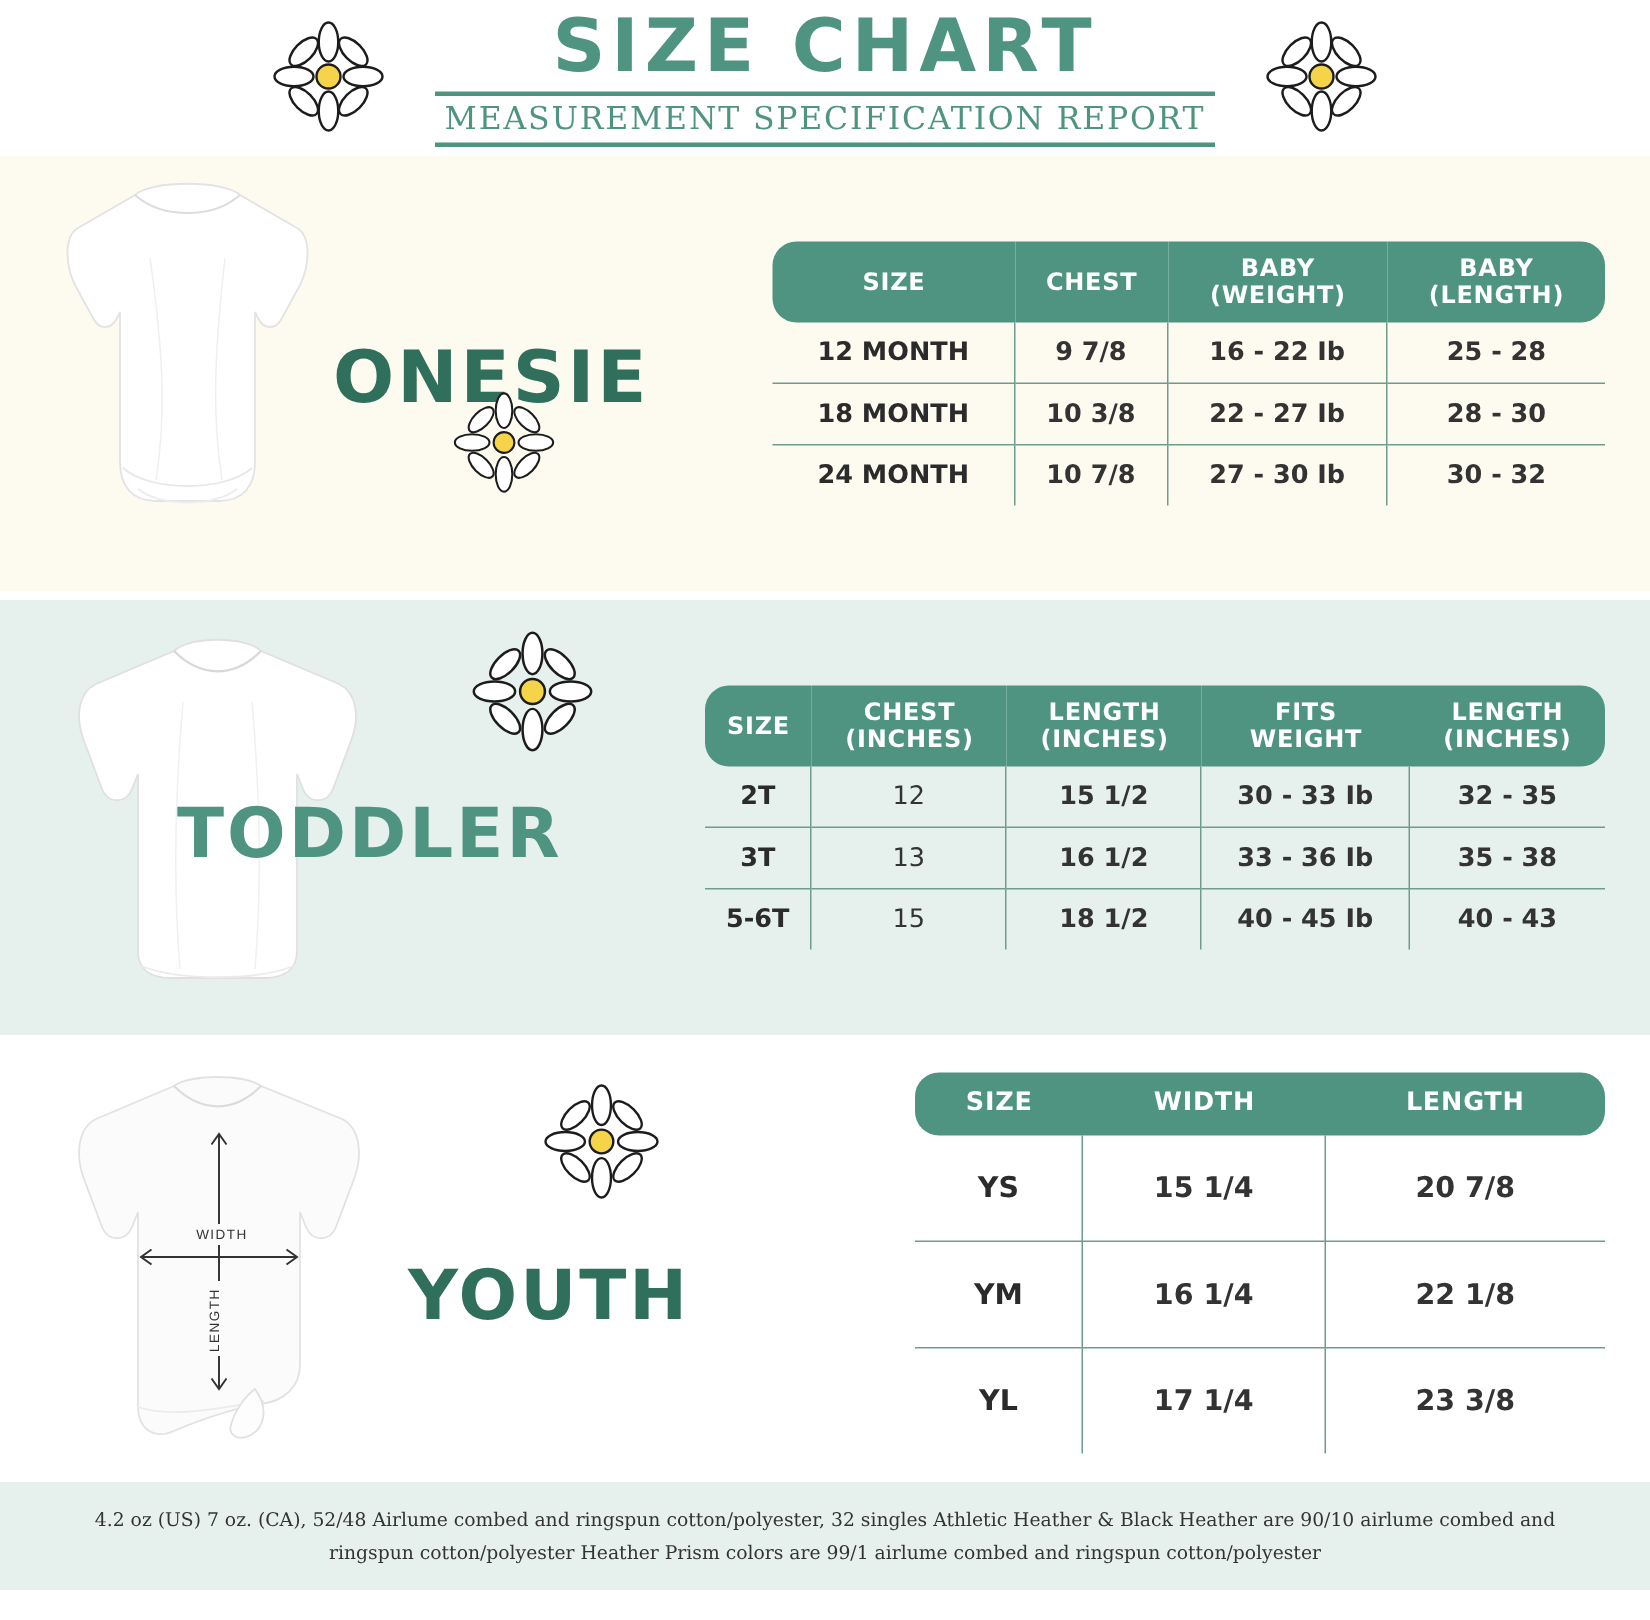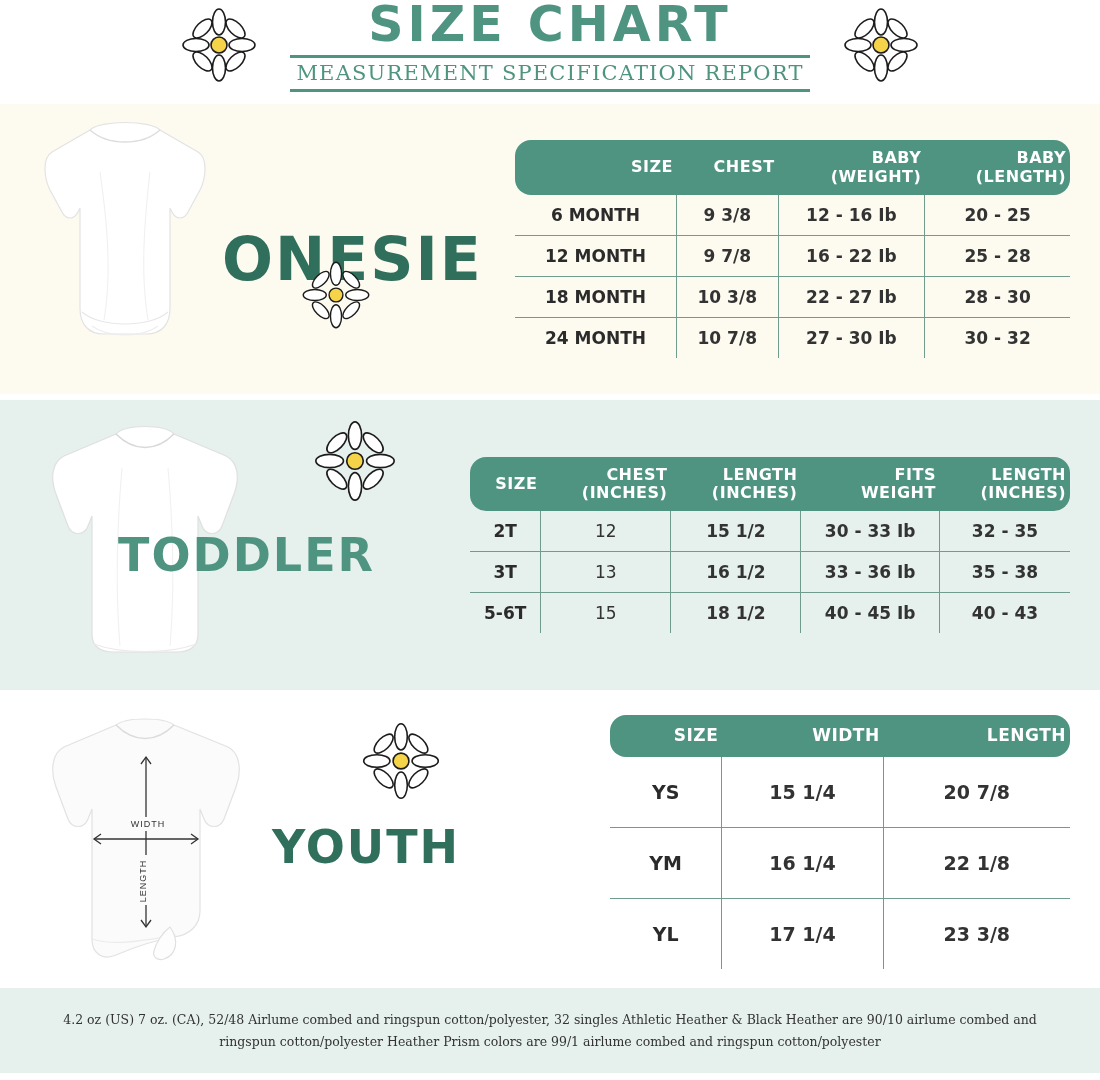--- a/index.html
+++ b/index.html
@@ -15,21 +15,21 @@
     height: 1080px;
     overflow: hidden;
     background: #ffffff;
   }
 
   
   .header {
     height: 104px;
     background: #ffffff;
     display: flex;
-    align-items: flex-start;
+    align-items: center;
     justify-content: center;
     position: relative;
   }
   .header-inner {
     text-align: center;
     position: relative;
   }
   .title {
     font-family: "DejaVu Sans", sans-serif;
     font-size: 49px;
@@ -74,39 +74,39 @@
   }
   .garment {
     position: relative;
     margin-left: 30px;
   }
   .label {
     font-family: "DejaVu Sans", sans-serif;
     font-weight: bold;
     color: #2f6f5b;
     letter-spacing: 2px;
-    font-size: 60px;
+    font-size: 48px;
   }
   .label-onesie  { position: absolute; left: 222px; top: 120px; color: #2f6f5b; }
   .label-toddler { position: absolute; left: 118px; top: 128px; color: #4e9480; font-size: 46px; }
-  .label-youth   { position: absolute; left: 272px; top: 124px; color: #2f6f5b; font-size: 46px; }
+  .label-youth   { position: absolute; left: 272px; top: 140px; color: #2f6f5b; font-size: 46px; }
 
   
   .table-wrap { flex: 1; padding-right: 30px; }
   table {
     border-collapse: separate;
     border-spacing: 0;
     width: 100%;
     font-family: "DejaVu Sans", sans-serif;
   }
   thead td, thead th {
     background: #4e9480;
     color: #ffffff;
     font-weight: bold;
-    text-align: right;
+    text-align: center;
     font-size: 16px;
     padding: 9px 4px;
     line-height: 1.15;
     letter-spacing: 0.5px;
   }
   thead tr td:first-child { border-top-left-radius: 16px; border-bottom-left-radius: 16px; }
   thead tr td:last-child  { border-top-right-radius: 16px; border-bottom-right-radius: 16px; }
 
   tbody td {
     text-align: center;
@@ -123,21 +123,21 @@
   tbody td.sizecell { font-weight: bold; font-size: 17px; color: #2b2b2b; }
 
   .t-onesie { width: 555px; margin-left: auto; }
   .t-toddler { width: 600px; margin-left: auto; }
   .t-youth  { width: 460px; margin-left: auto; }
   .t-youth thead td { font-size: 17px; padding: 11px 4px; }
   .t-youth tbody td { font-size: 19px; padding: 24px 4px; }
 
   
   .footer {
-    height: 85px;
+    height: 72px;
     background: #e6f0ec;
     display: flex;
     align-items: center;
     justify-content: center;
     padding: 0 18px;
     text-align: center;
   }
   .footer p {
     font-family: "DejaVu Serif", serif;
     font-size: 12.5px;
@@ -250,26 +250,20 @@
               <div>(WEIGHT)</div>
             </td>
             <td>
               <div>BABY</div>
               <div>(LENGTH)</div>
             </td>
           </tr>
         </thead>
         <tbody>
           <tr>
-            <td class="sizecell">6 MONTH</td>
-            <td>9 3/8</td>
-            <td>12 - 16 Ib</td>
-            <td>20 - 25</td>
-          </tr>
-          <tr>
             <td class="sizecell">12 MONTH</td>
             <td>9 7/8</td>
             <td>16 - 22 Ib</td>
             <td>25 - 28</td>
           </tr>
           <tr>
             <td class="sizecell">18  MONTH</td>
             <td>10 3/8</td>
             <td>22 - 27 Ib</td>
             <td>28 - 30</td>

